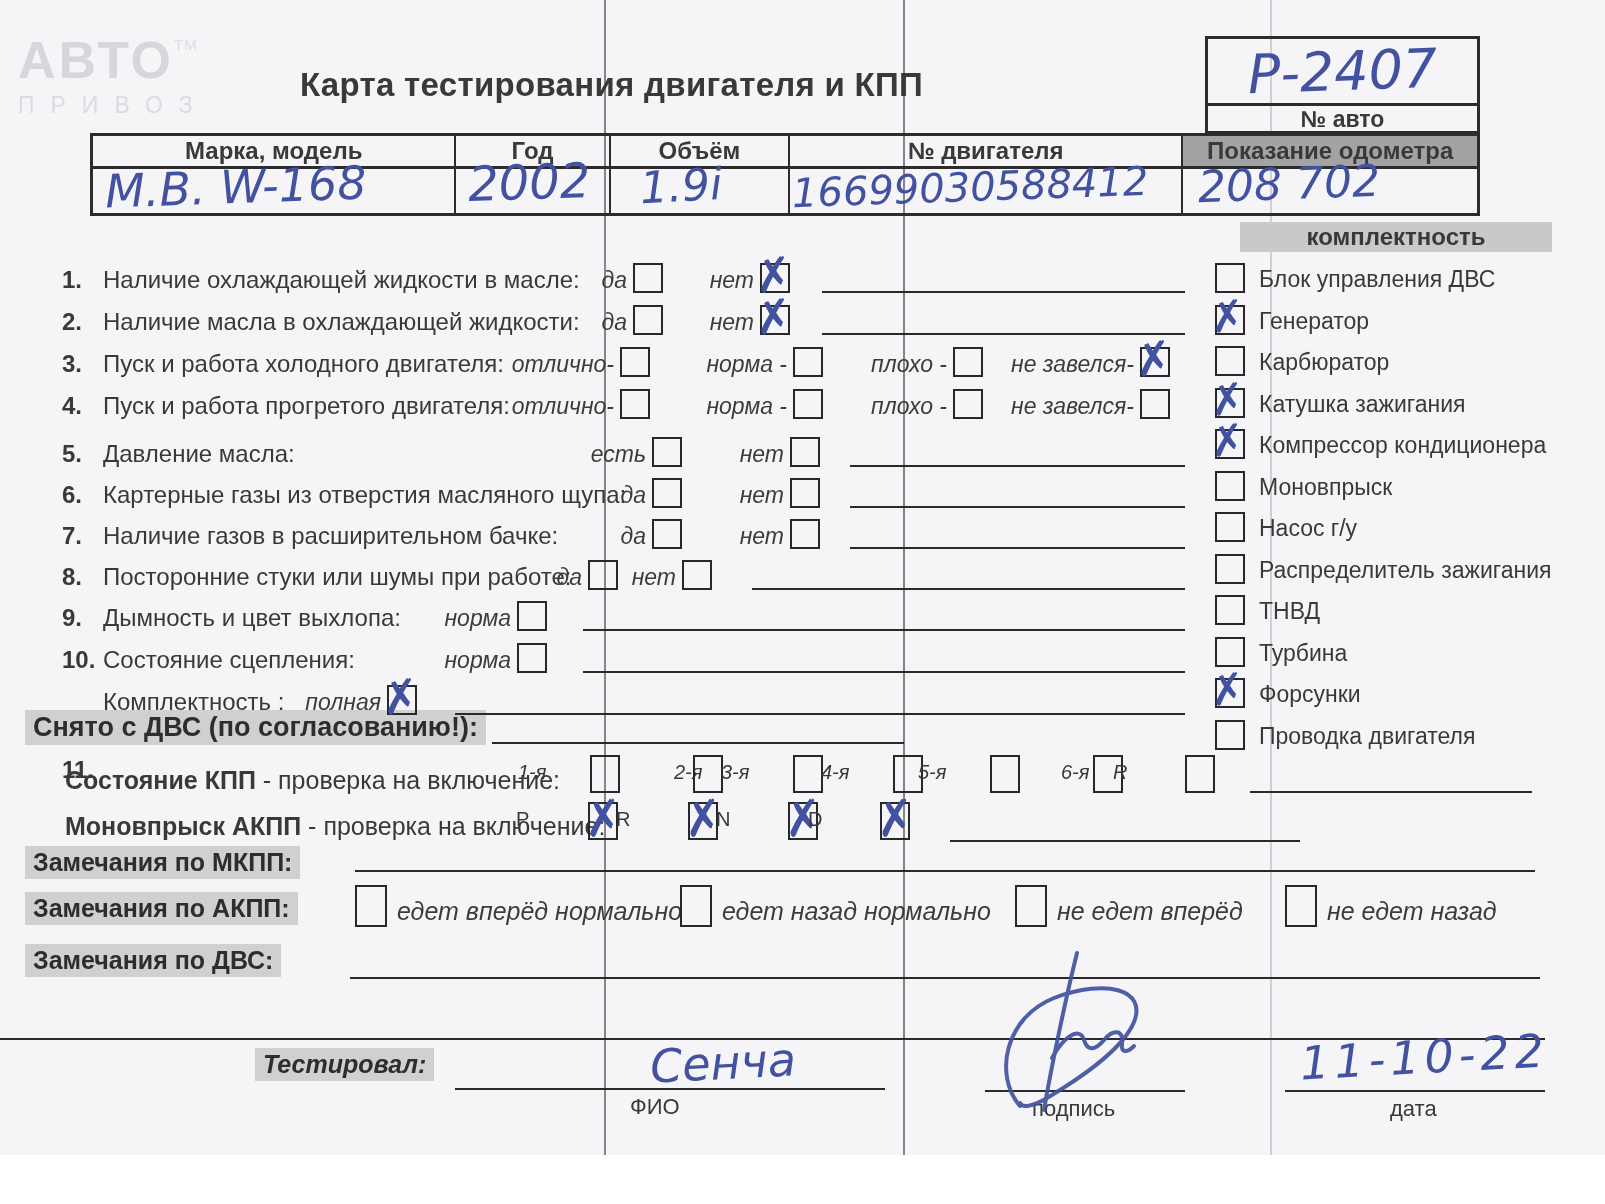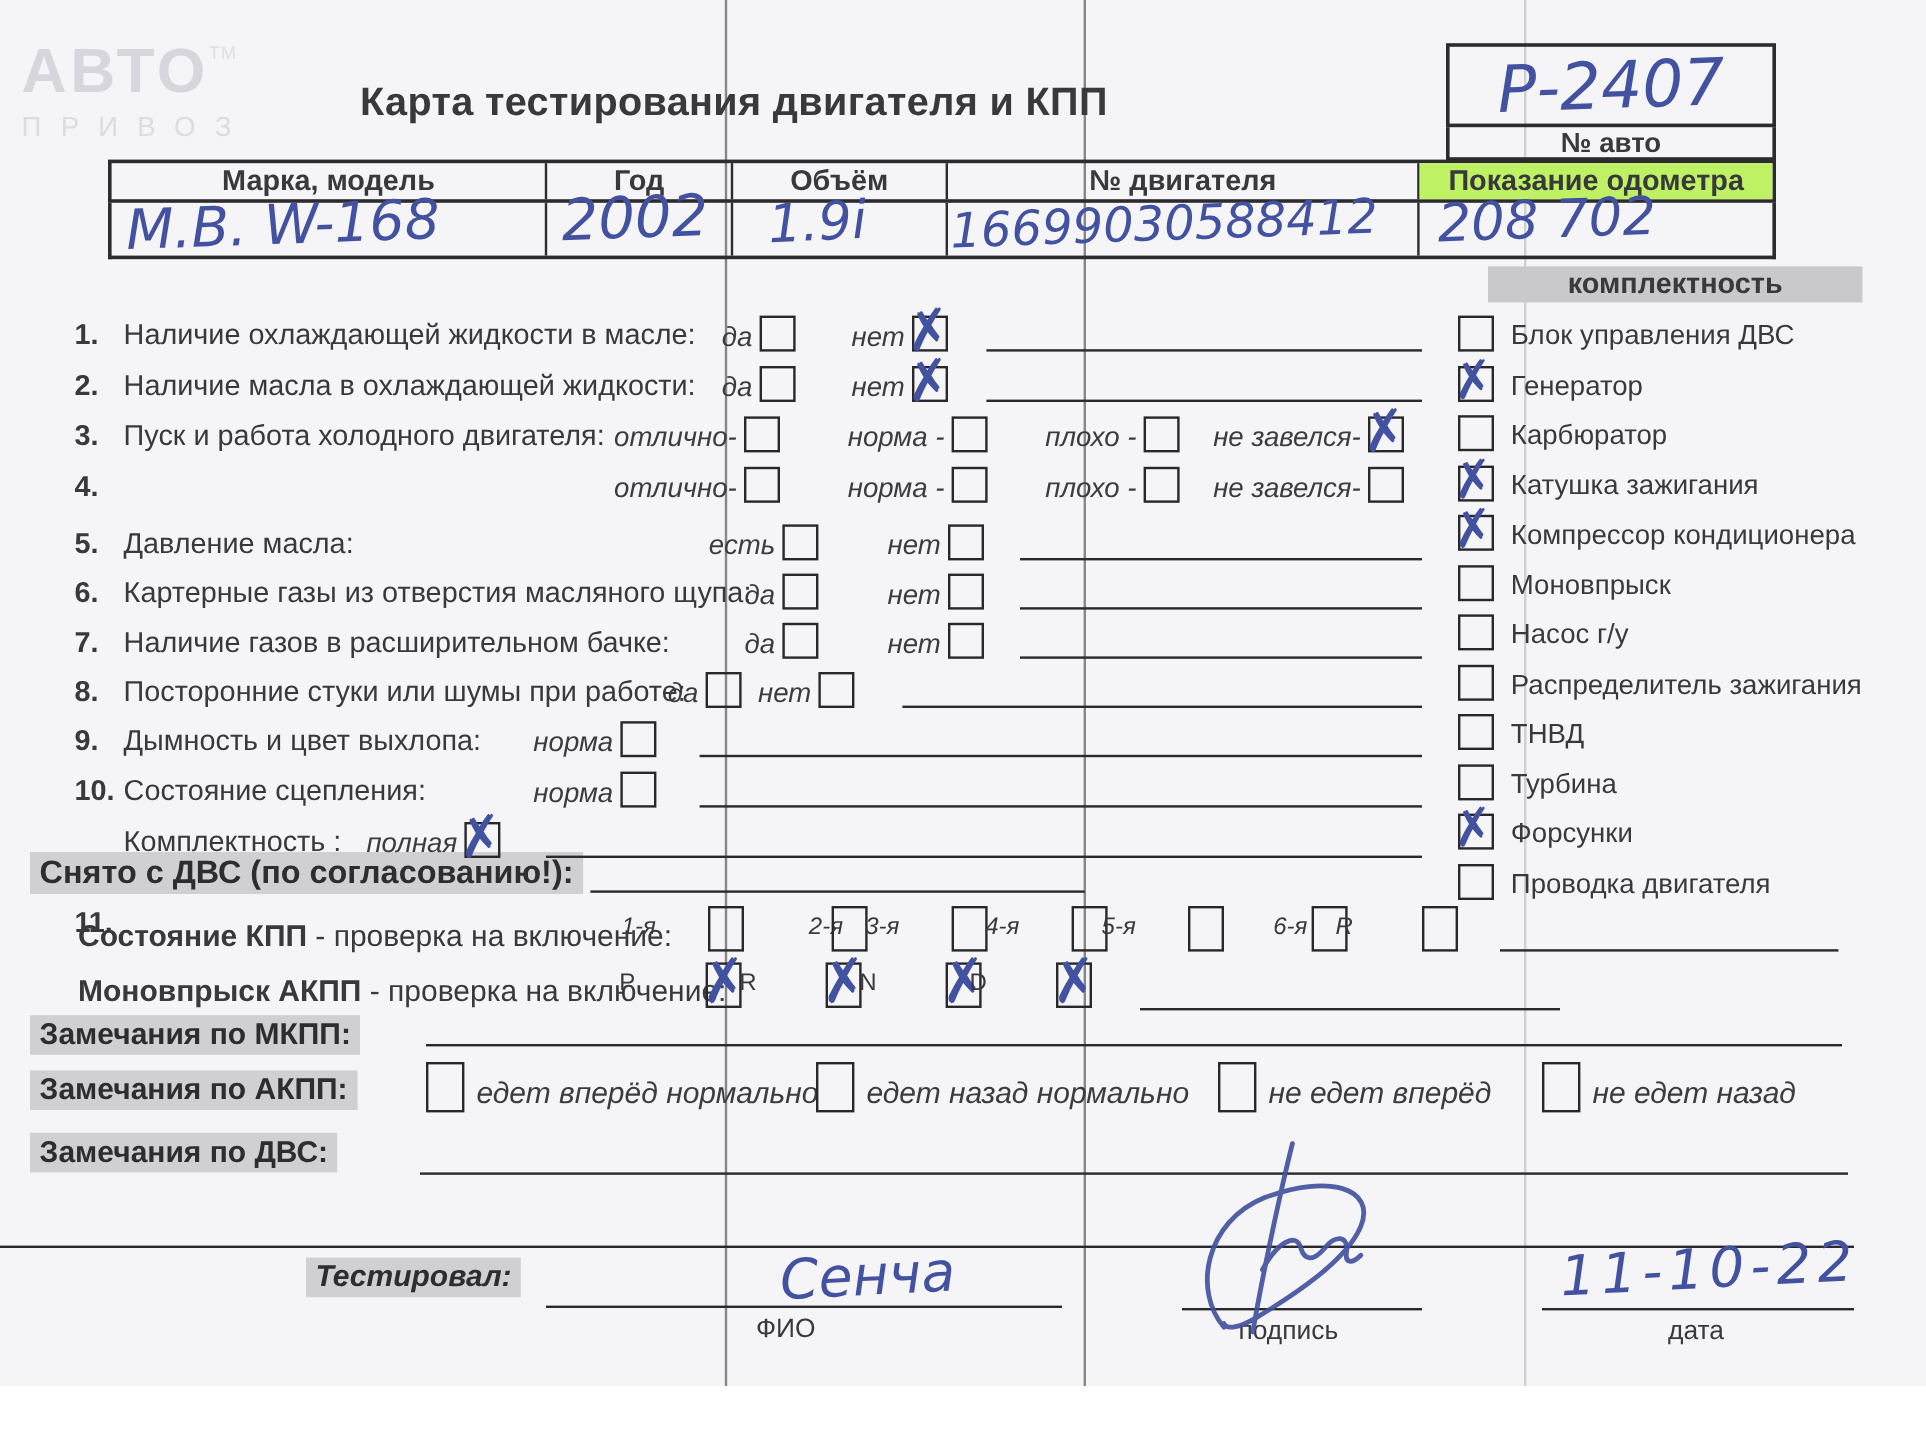--- a/index.html
+++ b/index.html
@@ -11,21 +11,21 @@
   .fold.faint{background:#cfcfd4}
   .logo{position:absolute;left:18px;top:34px;color:#d6d6dc;user-select:none;line-height:1}
   .logo .big{font-size:52px;font-weight:bold;letter-spacing:3px}
   .logo .tm{font-size:15px;vertical-align:28px;letter-spacing:1px;color:#dedee4}
   .logo .sub{font-size:23px;letter-spacing:16px;margin-top:8px;color:#dbdbe1}
   .title{position:absolute;left:300px;top:66px;width:700px;font-size:33px;font-weight:bold;letter-spacing:.3px;color:#39393b}
   .carbox{position:absolute;left:1205px;top:36px;width:275px;height:70px;border:3px solid #2c2c2e}
   .carbox-label{position:absolute;left:1205px;top:106px;width:275px;height:28px;border:3px solid #2c2c2e;border-top:none;text-align:center;font-weight:bold;font-size:23px;padding-top:0}
   .thead{position:absolute;left:90px;top:133px;width:1390px;height:36px;display:flex;border:3px solid #2c2c2e}
   .thead .cell{display:flex;align-items:center;justify-content:center;font-weight:bold;font-size:24px;border-right:2px solid #2c2c2e}
-  .thead .cell:last-child{border-right:none;background:#bef264}
+  .thead .cell:last-child{border-right:none;background:#a3a3a3}
   .tdata{position:absolute;left:90px;top:169px;width:1390px;height:47px;display:flex;border:3px solid #2c2c2e;border-top:none}
   .tdata .cell{border-right:2px solid #2c2c2e}
   .tdata .cell:last-child{border-right:none}
   .c1{width:365px}.c2{width:155px}.c3{width:180px}.c4{width:395px}.c5{width:295px}
   .hw{position:absolute;font-style:italic;color:var(--ink,#4352a0);white-space:nowrap;font-family:"DejaVu Sans",sans-serif}
   .eq-header{position:absolute;left:1240px;top:222px;width:312px;height:30px;background:#c9c9cc;text-align:center;font-weight:bold;font-size:24px;line-height:30px}
   .cbox{position:absolute;width:30px;height:30px;border:2px solid #28282a}
   .gearbox{position:absolute;width:30px;height:38px;border:2px solid #28282a}
   .bigbox{position:absolute;width:32px;height:42px;border:2px solid #28282a}
   .xmark{position:absolute;font-size:46px;line-height:1;color:var(--ink,#4352a0);transform:rotate(-8deg);font-family:"DejaVu Sans",sans-serif;font-weight:bold}
@@ -147,20 +147,21 @@
       <div class="opt-label" style="left: 450px; top: 351px; width: 164px;">отлично-</div>
       <div class="cbox" style="left: 620px; top: 347px;"></div>
       <div class="opt-label" style="left: 623px; top: 351px; width: 164px;">норма -</div>
       <div class="cbox" style="left: 793px; top: 347px;"></div>
       <div class="opt-label" style="left: 783px; top: 351px; width: 164px;">плохо -</div>
       <div class="cbox" style="left: 953px; top: 347px;"></div>
       <div class="opt-label" style="left: 970px; top: 351px; width: 164px;">не завелся-</div>
       <div class="cbox" style="left: 1140px; top: 347px;"></div>
       <div class="xmark" style="left: 1134px; top: 336px;">✗</div>
       <div class="item-num" style="left: 62px; top: 392px;">4.</div>
+      <div class="item-label" style="left: 103px; top: 392px;">Пуск и работа прогретого двигателя:</div>
       <div class="opt-label" style="left: 450px; top: 393px; width: 164px;">отлично-</div>
       <div class="cbox" style="left: 620px; top: 389px;"></div>
       <div class="opt-label" style="left: 623px; top: 393px; width: 164px;">норма -</div>
       <div class="cbox" style="left: 793px; top: 389px;"></div>
       <div class="opt-label" style="left: 783px; top: 393px; width: 164px;">плохо -</div>
       <div class="cbox" style="left: 953px; top: 389px;"></div>
       <div class="opt-label" style="left: 970px; top: 393px; width: 164px;">не завелся-</div>
       <div class="cbox" style="left: 1140px; top: 389px;"></div>
       <div class="item-num" style="left: 62px; top: 440px;">5.</div>
       <div class="item-label" style="left: 103px; top: 440px;">Давление масла:</div>

